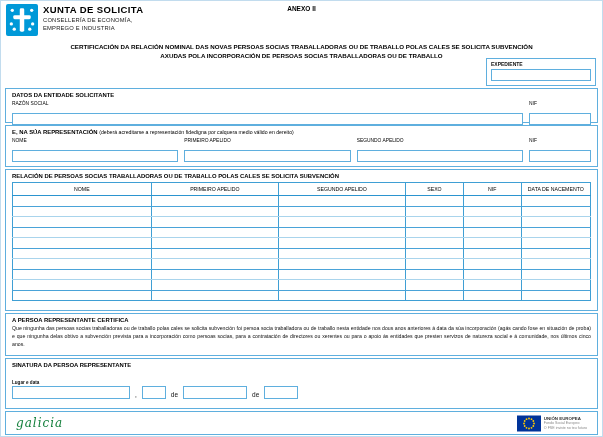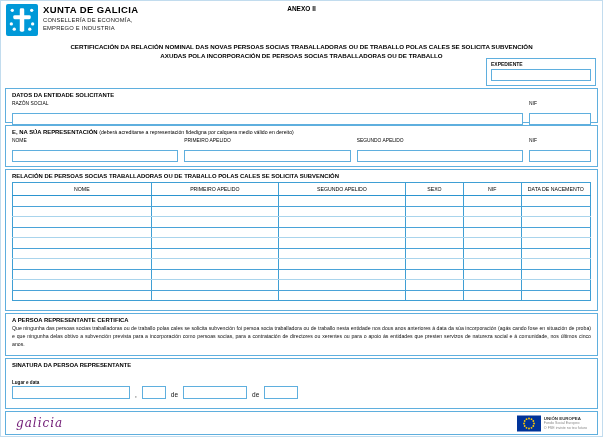--- a/index.html
+++ b/index.html
@@ -59,21 +59,21 @@
   .sig-label { font-size:4.6px; font-weight:bold; margin-top:12px; margin-bottom:1px; }
   .sig-row { display:flex; align-items:flex-end; gap:5px; font-size:6px; }
   .sig-row .sep { padding-bottom:1px; font-size:6.5px; }
   .sig-in { height:13px; border:1px solid #5fafde; background:#fff; }
   .sig-place { width:118px; } .sig-day { width:24px; } .sig-month { width:64px; } .sig-year { width:34px; }
   
   .footer { position:absolute; left:4px; right:4px; top:410px; height:24px;
             border:1px solid #5fafde; display:flex; align-items:center;
             justify-content:space-between; padding:0 10px; background:#fff; }
   .galicia-mark { font-family:"DejaVu Serif", serif; font-style:italic;
-            font-size:12px; color:#701a75; letter-spacing:1px; }
+            font-size:12px; color:#15803d; letter-spacing:1px; }
   .eu-block { display:flex; align-items:center; gap:3px; }
   .eu-flag { width:24px; height:17px; }
   .eu-text { line-height:1.2; }
   .eu-title { font-size:4.4px; font-weight:bold; color:#333; }
   .eu-sub { font-size:3.6px; color:#888; }
 </style>
 </head>
 <body>
 
 <div id="page">
@@ -83,21 +83,21 @@
     <rect x="14.2" y="4.5" width="4.6" height="24" rx="1.5" fill="#fff"></rect>
     <rect x="7.5" y="11.5" width="18" height="4.2" rx="1.5" fill="#fff"></rect>
     <circle cx="6.5" cy="6.5" r="1.7" fill="#fff"></circle>
     <circle cx="26.5" cy="6.5" r="1.7" fill="#fff"></circle>
     <circle cx="5.5" cy="20.5" r="1.7" fill="#fff"></circle>
     <circle cx="27.5" cy="20.5" r="1.7" fill="#fff"></circle>
     <circle cx="8.5" cy="26" r="1.7" fill="#fff"></circle>
     <circle cx="24.5" cy="26" r="1.7" fill="#fff"></circle>
   </svg>
   <div class="hdr-text">
-    <div class="hdr-org">XUNTA DE GALICIA</div>
+    <div class="hdr-org">XUNTA DE SOLICITA</div>
     <div class="hdr-dept">CONSELLERÍA DE ECONOMÍA,</div>
     <div class="hdr-dept">EMPREGO E INDUSTRIA</div>
   </div>
   <div class="annex">ANEXO II</div>
 
   <div class="doc-title">
     <div>CERTIFICACIÓN DA RELACIÓN NOMINAL DAS NOVAS PERSOAS SOCIAS TRABALLADORAS OU DE TRABALLO POLAS CALES SE SOLICITA SUBVENCIÓN</div>
     <div>AXUDAS POLA INCORPORACIÓN DE PERSOAS SOCIAS TRABALLADORAS OU DE TRABALLO</div>
   </div>
 

